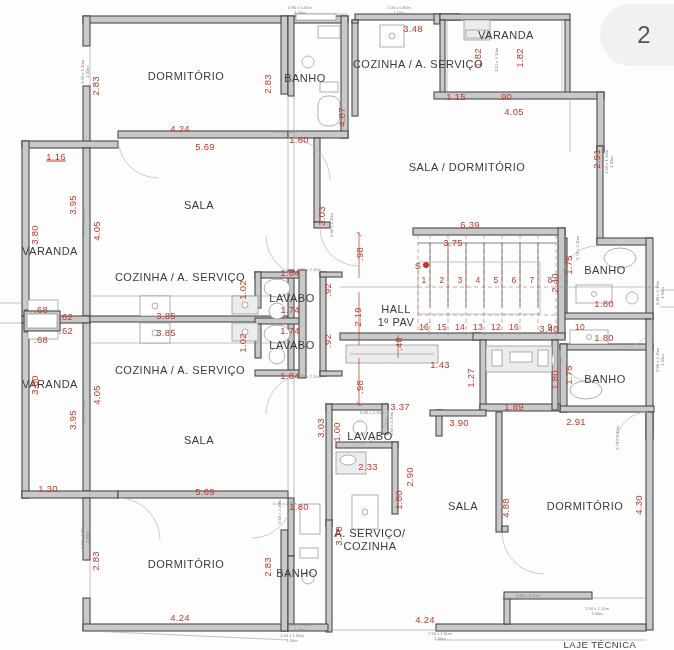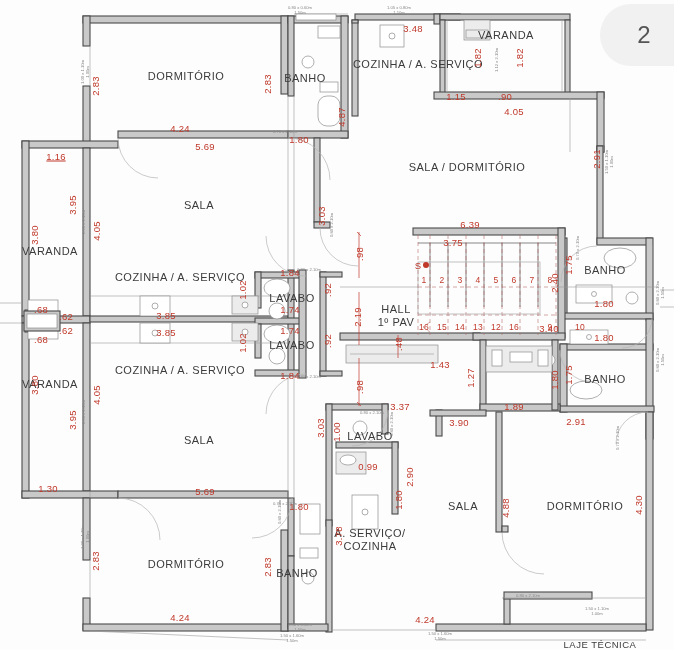--- a/index.html
+++ b/index.html
@@ -481,21 +481,21 @@
       <div class="dim v" style="left: 554px; top: 380px;">1.80</div>
       <div class="dim v" style="left: 34px; top: 385px;">3.80</div>
       <div class="dim v" style="left: 96px; top: 395px;">4.05</div>
       <div class="dim v" style="left: 72px; top: 420px;">3.95</div>
       <div class="dim" style="left: 400px; top: 406px;">3.37</div>
       <div class="dim" style="left: 459px; top: 422px;">3.90</div>
       <div class="dim" style="left: 576px; top: 421px;">2.91</div>
       <div class="dim v" style="left: 320px; top: 428px;">3.03</div>
       <div class="dim v" style="left: 336px; top: 432px;">1.00</div>
       <div class="dim v" style="left: 409px; top: 477px;">2.90</div>
-      <div class="dim" style="left: 368px; top: 466px;">0.99</div>
+      <div class="dim" style="left: 368px; top: 466px;">2.33</div>
       <div class="dim v" style="left: 398px; top: 500px;">1.80</div>
       <div class="dim v" style="left: 338px; top: 536px;">3.78</div>
       <div class="dim v" style="left: 505px; top: 508px;">4.88</div>
       <div class="dim v" style="left: 638px; top: 505px;">4.30</div>
       <div class="dim" style="left: 48px; top: 488px;">1.30</div>
       <div class="dim" style="left: 205px; top: 491px;">5.69</div>
       <div class="dim" style="left: 299px; top: 506px;">1.80</div>
       <div class="dim v" style="left: 95px; top: 561px;">2.83</div>
       <div class="dim v" style="left: 267px; top: 567px;">2.83</div>
       <div class="dim" style="left: 180px; top: 617px;">4.24</div>

